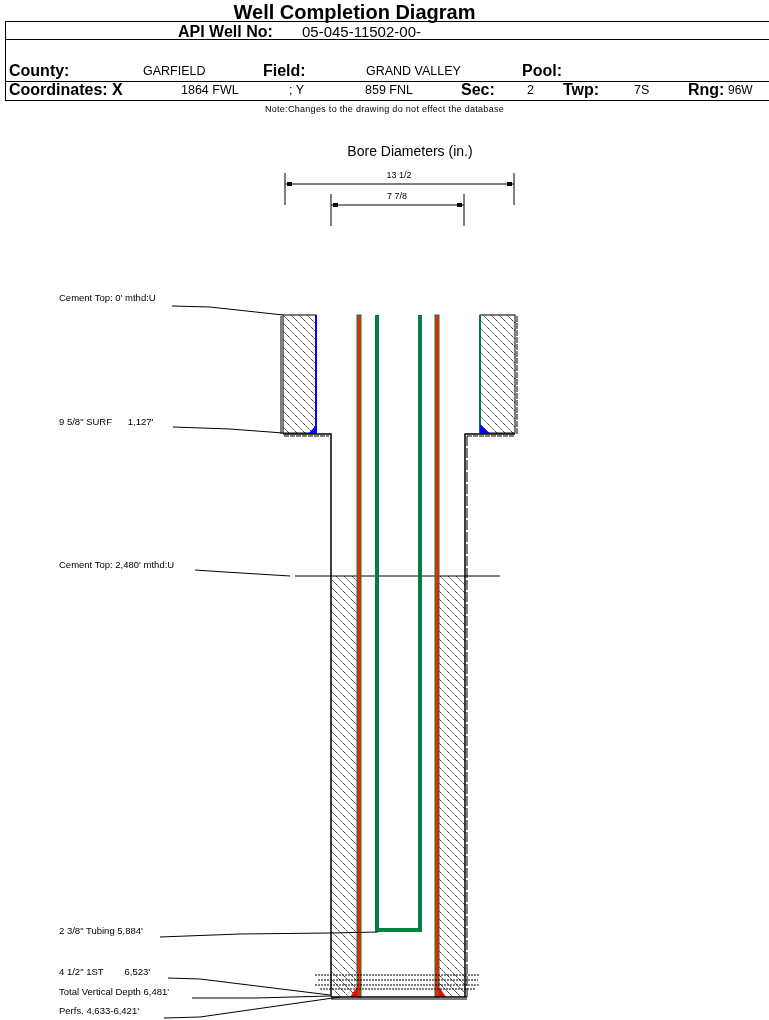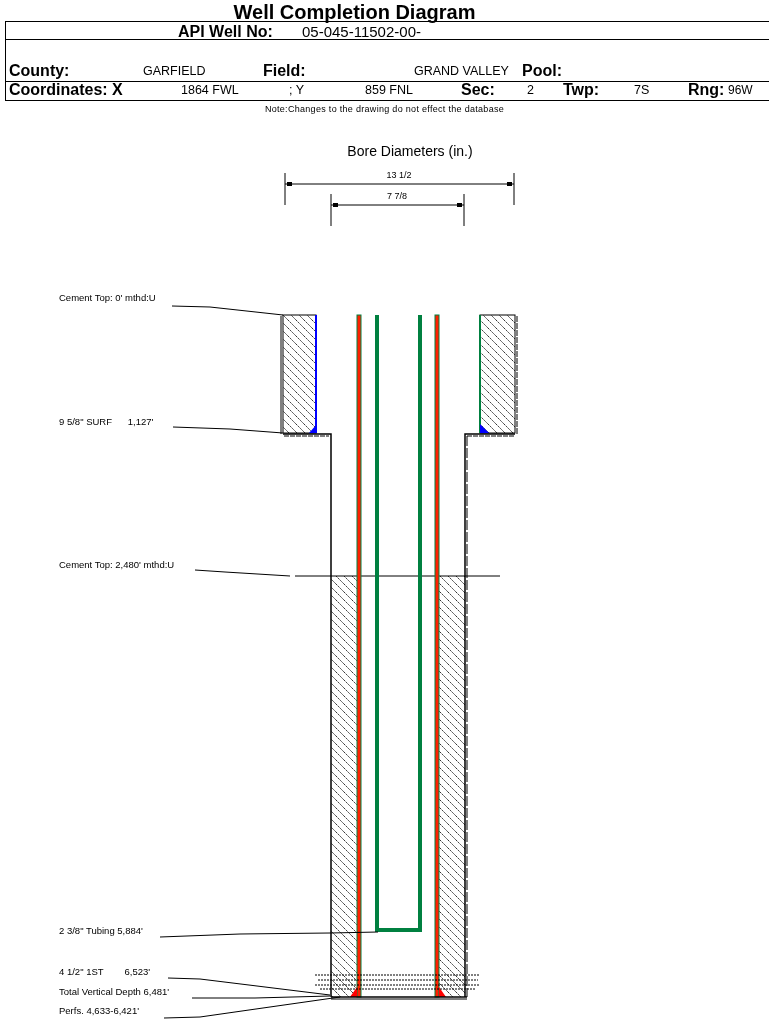--- a/index.html
+++ b/index.html
@@ -21,21 +21,21 @@
 
 <div class="hdr" style="top:21px;height:78px;padding-left:32px;">
   <div class="row" style="top:0;height:17px;">
     <span class="lbl" style="left:172px;top:1px;">API Well No:</span>
     <span class="val" style="left:296px;top:1px;font-size:15px;">05-045-11502-00-</span>
   </div>
   <div class="row" style="top:39px;">
     <span class="lbl" style="left:3px;">County:</span>
     <span class="val" style="left:126px;margin-left:11px;">GARFIELD</span>
     <span class="lbl" style="left:257px;text-align:right;">Field:</span>
-    <span class="val" style="left:360px;margin-left:48px;">GRAND VALLEY</span>
+    <span class="val" style="left:360px;">GRAND VALLEY</span>
     <span class="lbl" style="left:516px;">Pool:</span>
     <span class="val" style="left:570px;"></span>
   </div>
   <div class="row" style="top:60px;height:17px;">
     <span class="lbl" style="left:3px;top:-1px;">Coordinates: X</span>
     <span class="val" style="left:175px;top:1px;">1864 FWL</span>
     <span class="val" style="left:283px;top:1px;">; Y</span>
     <span class="val" style="left:359px;top:1px;">859 FNL</span>
     <span class="lbl" style="left:455px;top:-1px;">Sec:</span>
     <span class="val" style="left:521px;top:1px;">2</span>

